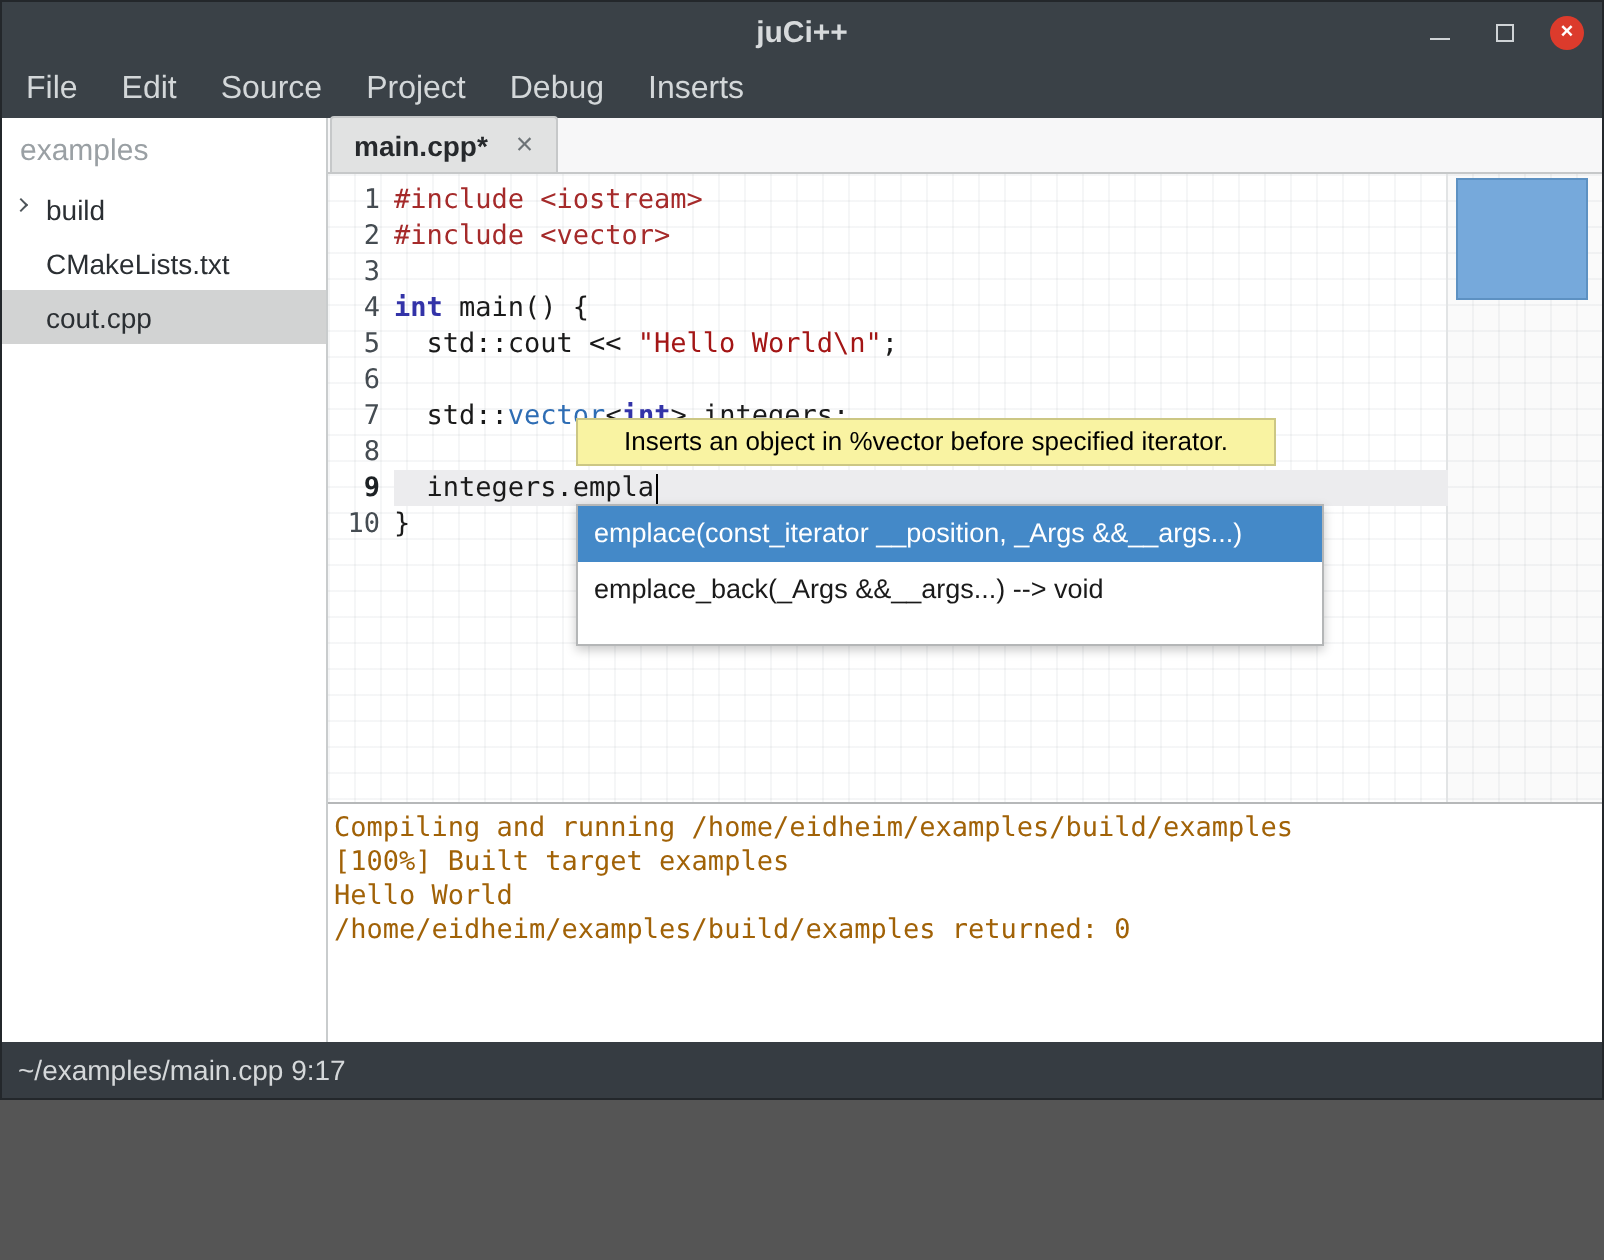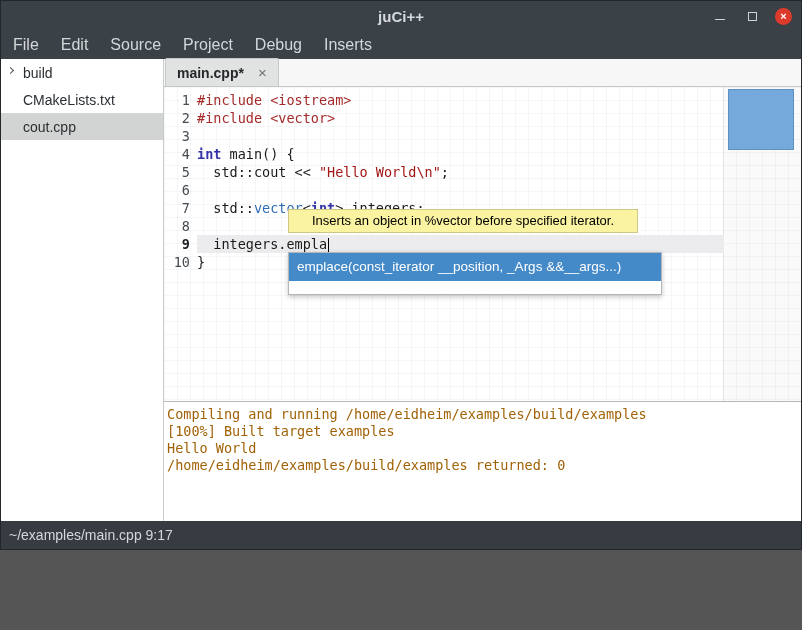--- a/index.html
+++ b/index.html
@@ -135,20 +135,21 @@
     <span class="menu-item">Edit</span>
     <span class="menu-item">Source</span>
     <span class="menu-item">Project</span>
     <span class="menu-item">Debug</span>
     <span class="menu-item">Inserts</span>
   </div>
 
   <div class="main">
 
     <div class="sidebar">
+      <div class="sidebar-header">examples</div>
       <div>
         <div class="tree-item">
           <span class="expander"></span>
           <span>build</span>
         </div>
         <div class="tree-item">
           <span>CMakeLists.txt</span>
         </div>
         <div class="tree-item selected">
           <span>cout.cpp</span>
@@ -191,20 +192,21 @@
           <div class="line"><span>  std::</span><span class="tok-class">vector</span><span>&lt;</span><span class="tok-type">int</span><span>&gt; integers;</span></div>
           <div class="line"></div>
           <div class="line current"><span>  integers.empla</span><span class="cursor"></span></div>
           <div class="line"><span>}</span></div>
         </div>
 
         <div class="doc-tooltip">Inserts an object in %vector before specified iterator.</div>
 
         <div class="completion">
           <div class="completion-item selected">emplace(const_iterator __position, _Args &amp;&amp;__args...)</div>
+          <div class="completion-item">emplace_back(_Args &amp;&amp;__args...) --&gt; void</div>
         </div>
 
         <div class="scrollbar-thumb"></div>
       </div>
 
       <div class="output">
         <div>Compiling and running /home/eidheim/examples/build/examples</div>
         <div>[100%] Built target examples</div>
         <div>Hello World</div>
         <div>/home/eidheim/examples/build/examples returned: 0</div>

